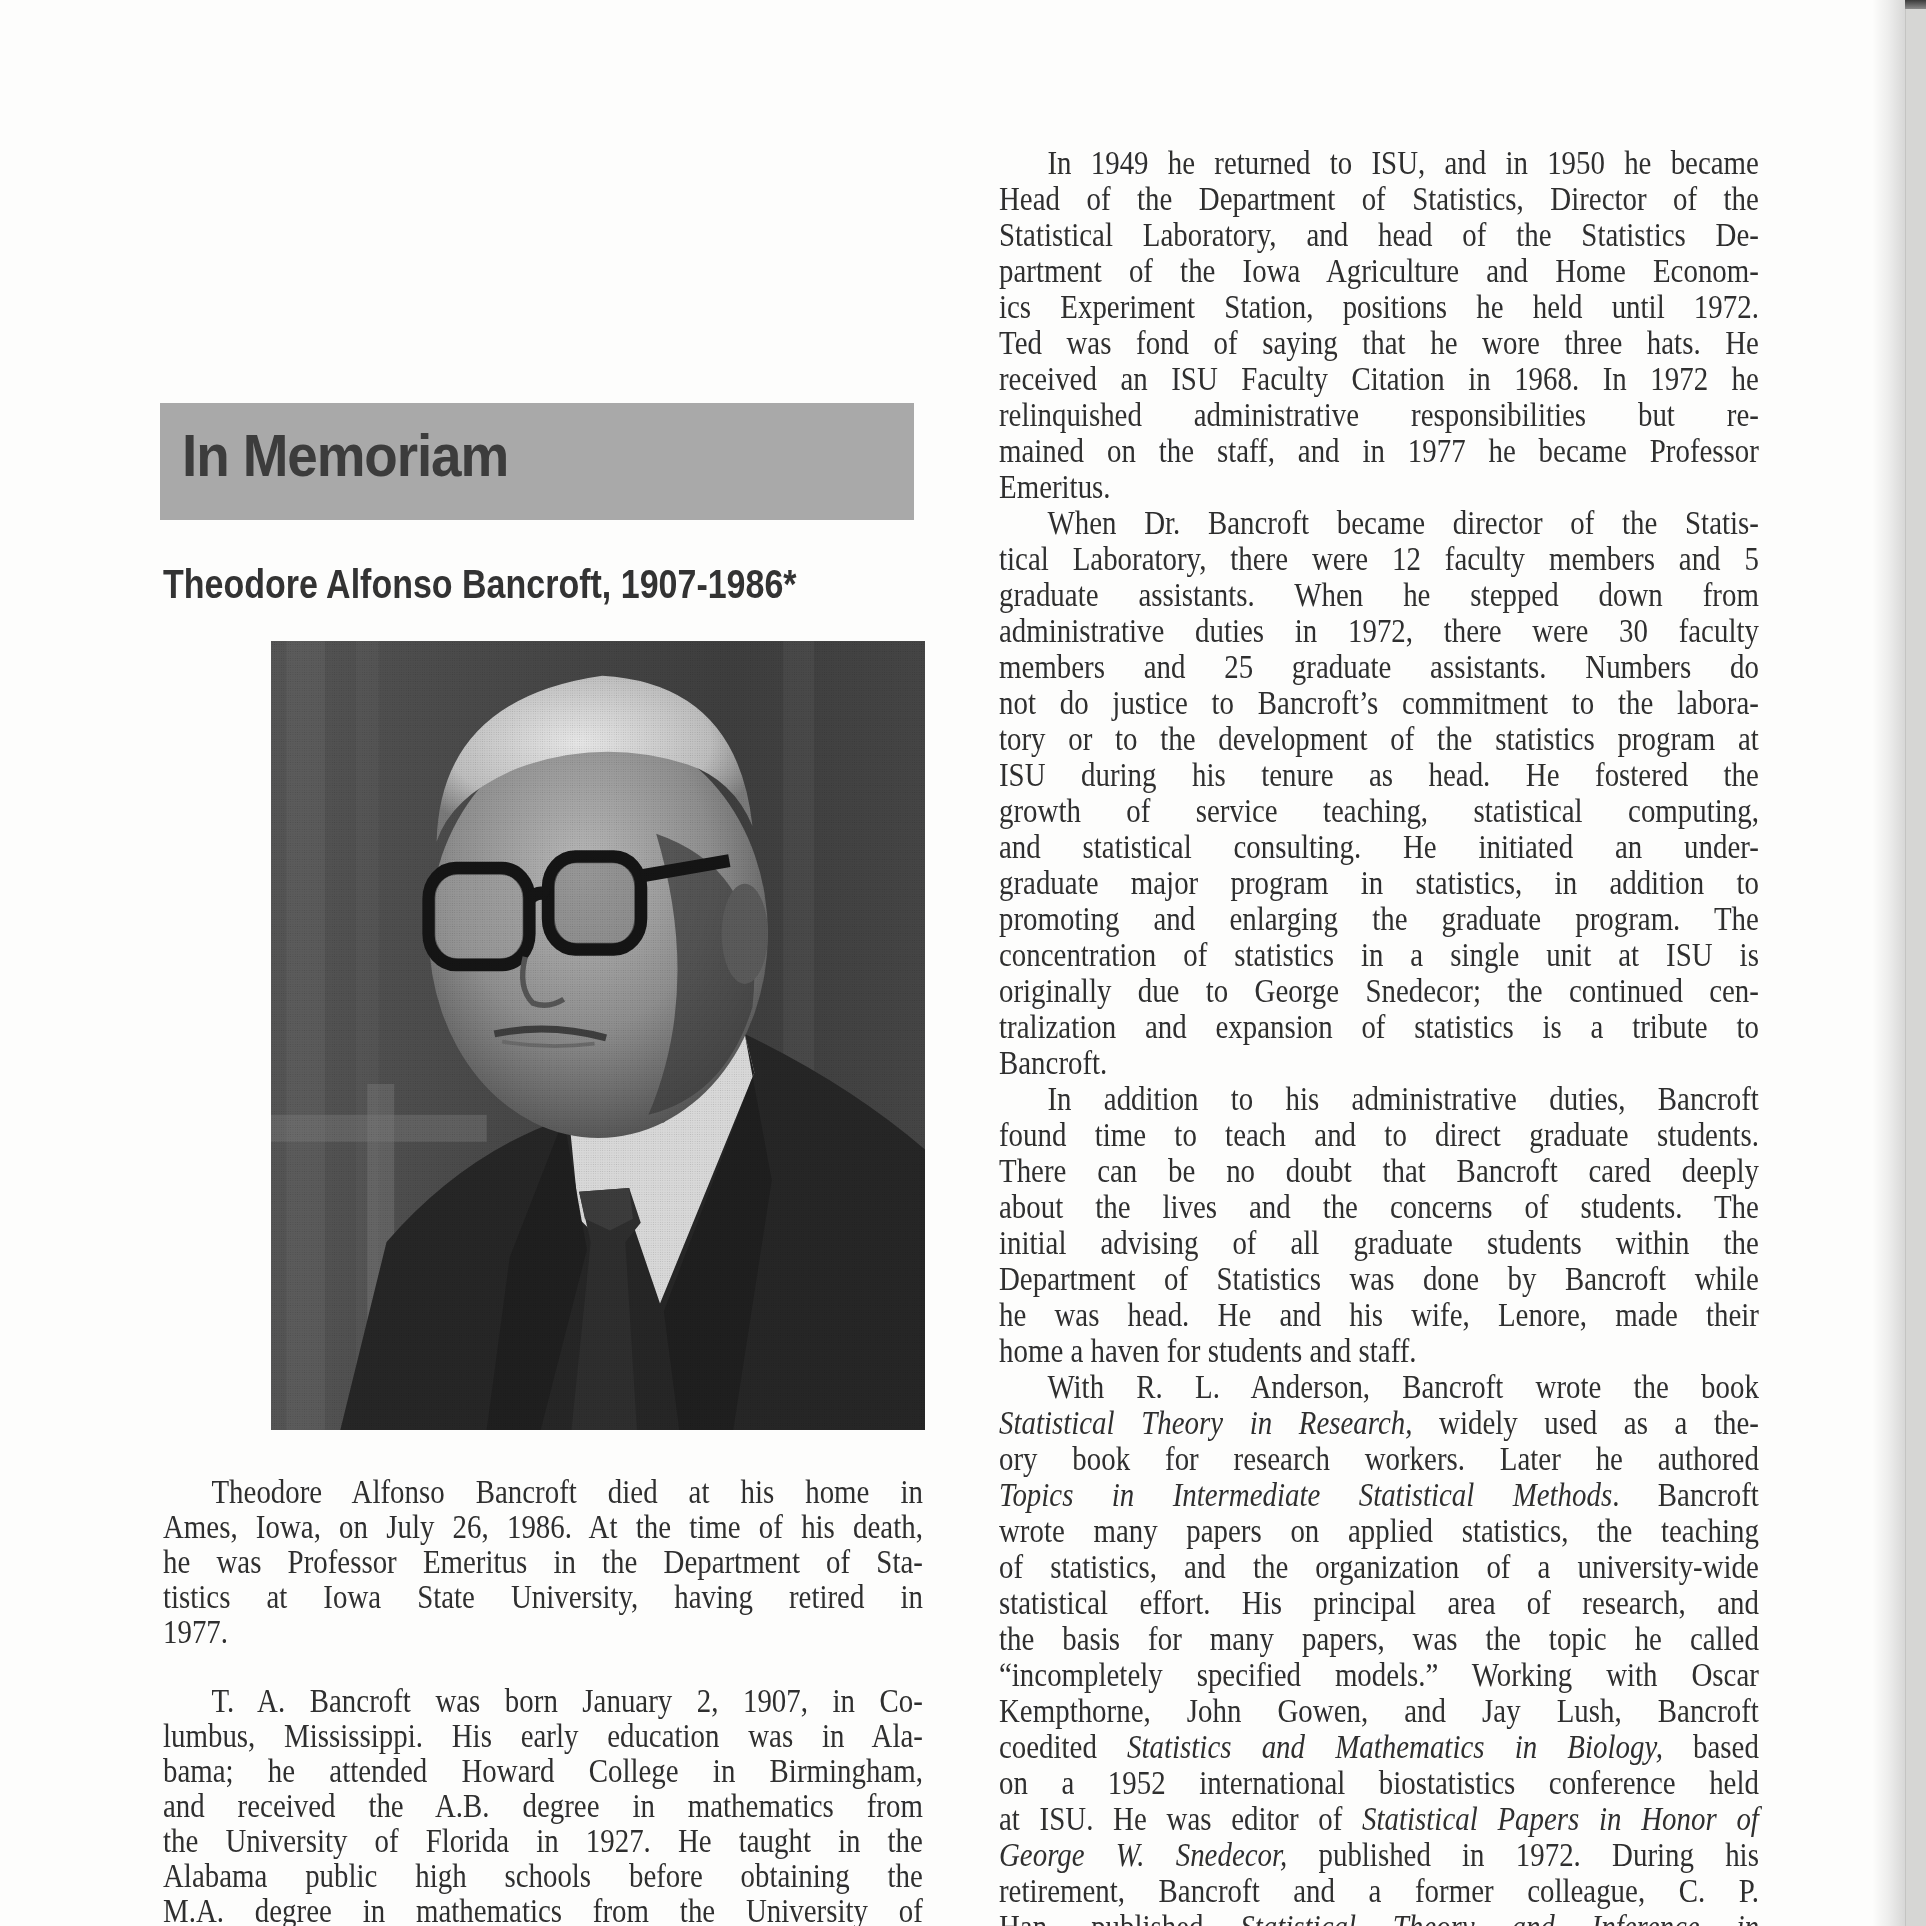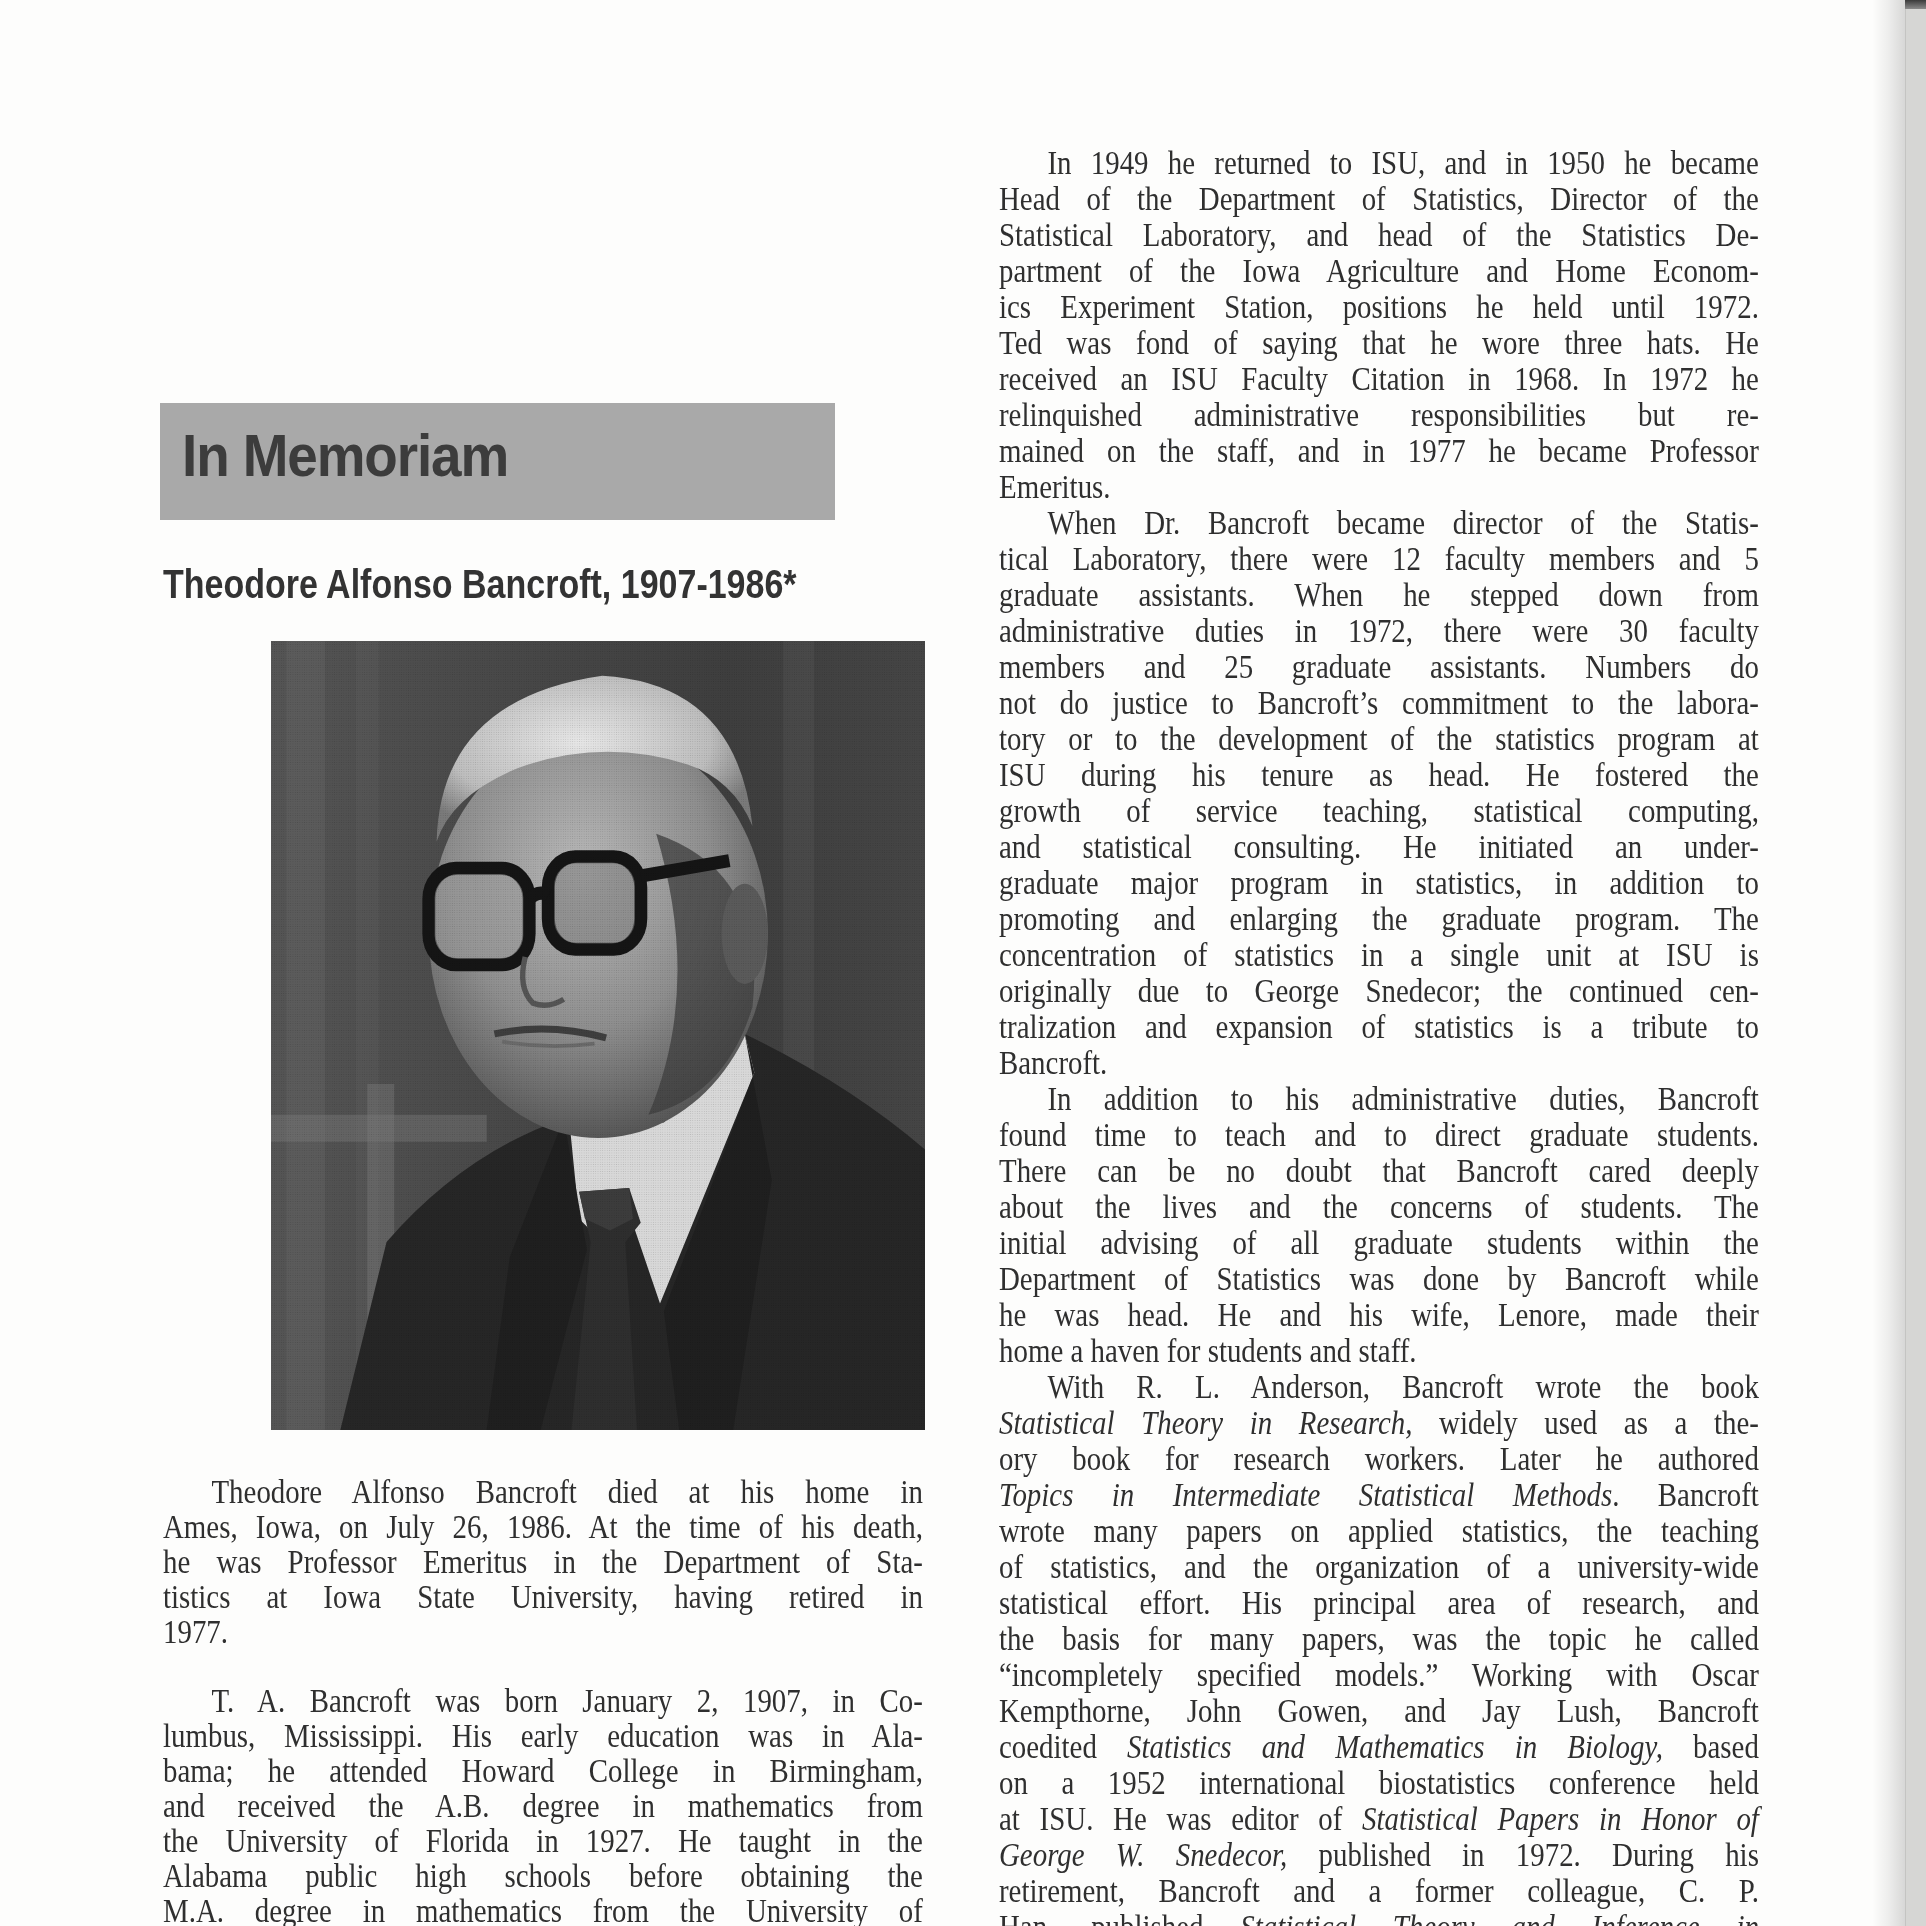--- a/index.html
+++ b/index.html
@@ -21,21 +21,21 @@
     background: #d6d6d4;
     border-left: 1.2px solid #c4c4c2;
   }
   #next-page-edge-top {
     left: 1905px; top: 0; width: 60px; height: 8.5px;
     background: linear-gradient(to bottom, #3a3a3a, #8a8a8a);
   }
 
   
   #banner {
-    left: 160px; top: 403px; width: 675px; height: 117px;
+    left: 160px; top: 403px; width: 754px; height: 117px;
     background-color: #a9a9a9;
     background-image: radial-gradient(#9a9a9a 0.4px, transparent 0.5px);
     background-size: 1.9px 1.9px;
   }
   #banner-title {
     position: absolute; left: 22.3px; top: 24px;
     font-family: "Liberation Sans", sans-serif; font-weight: bold;
     font-size: 59px; line-height: 59px; letter-spacing: -1.2px;
     color: #3c3c3c; white-space: nowrap;
     transform: scaleX(0.93); transform-origin: left top;

